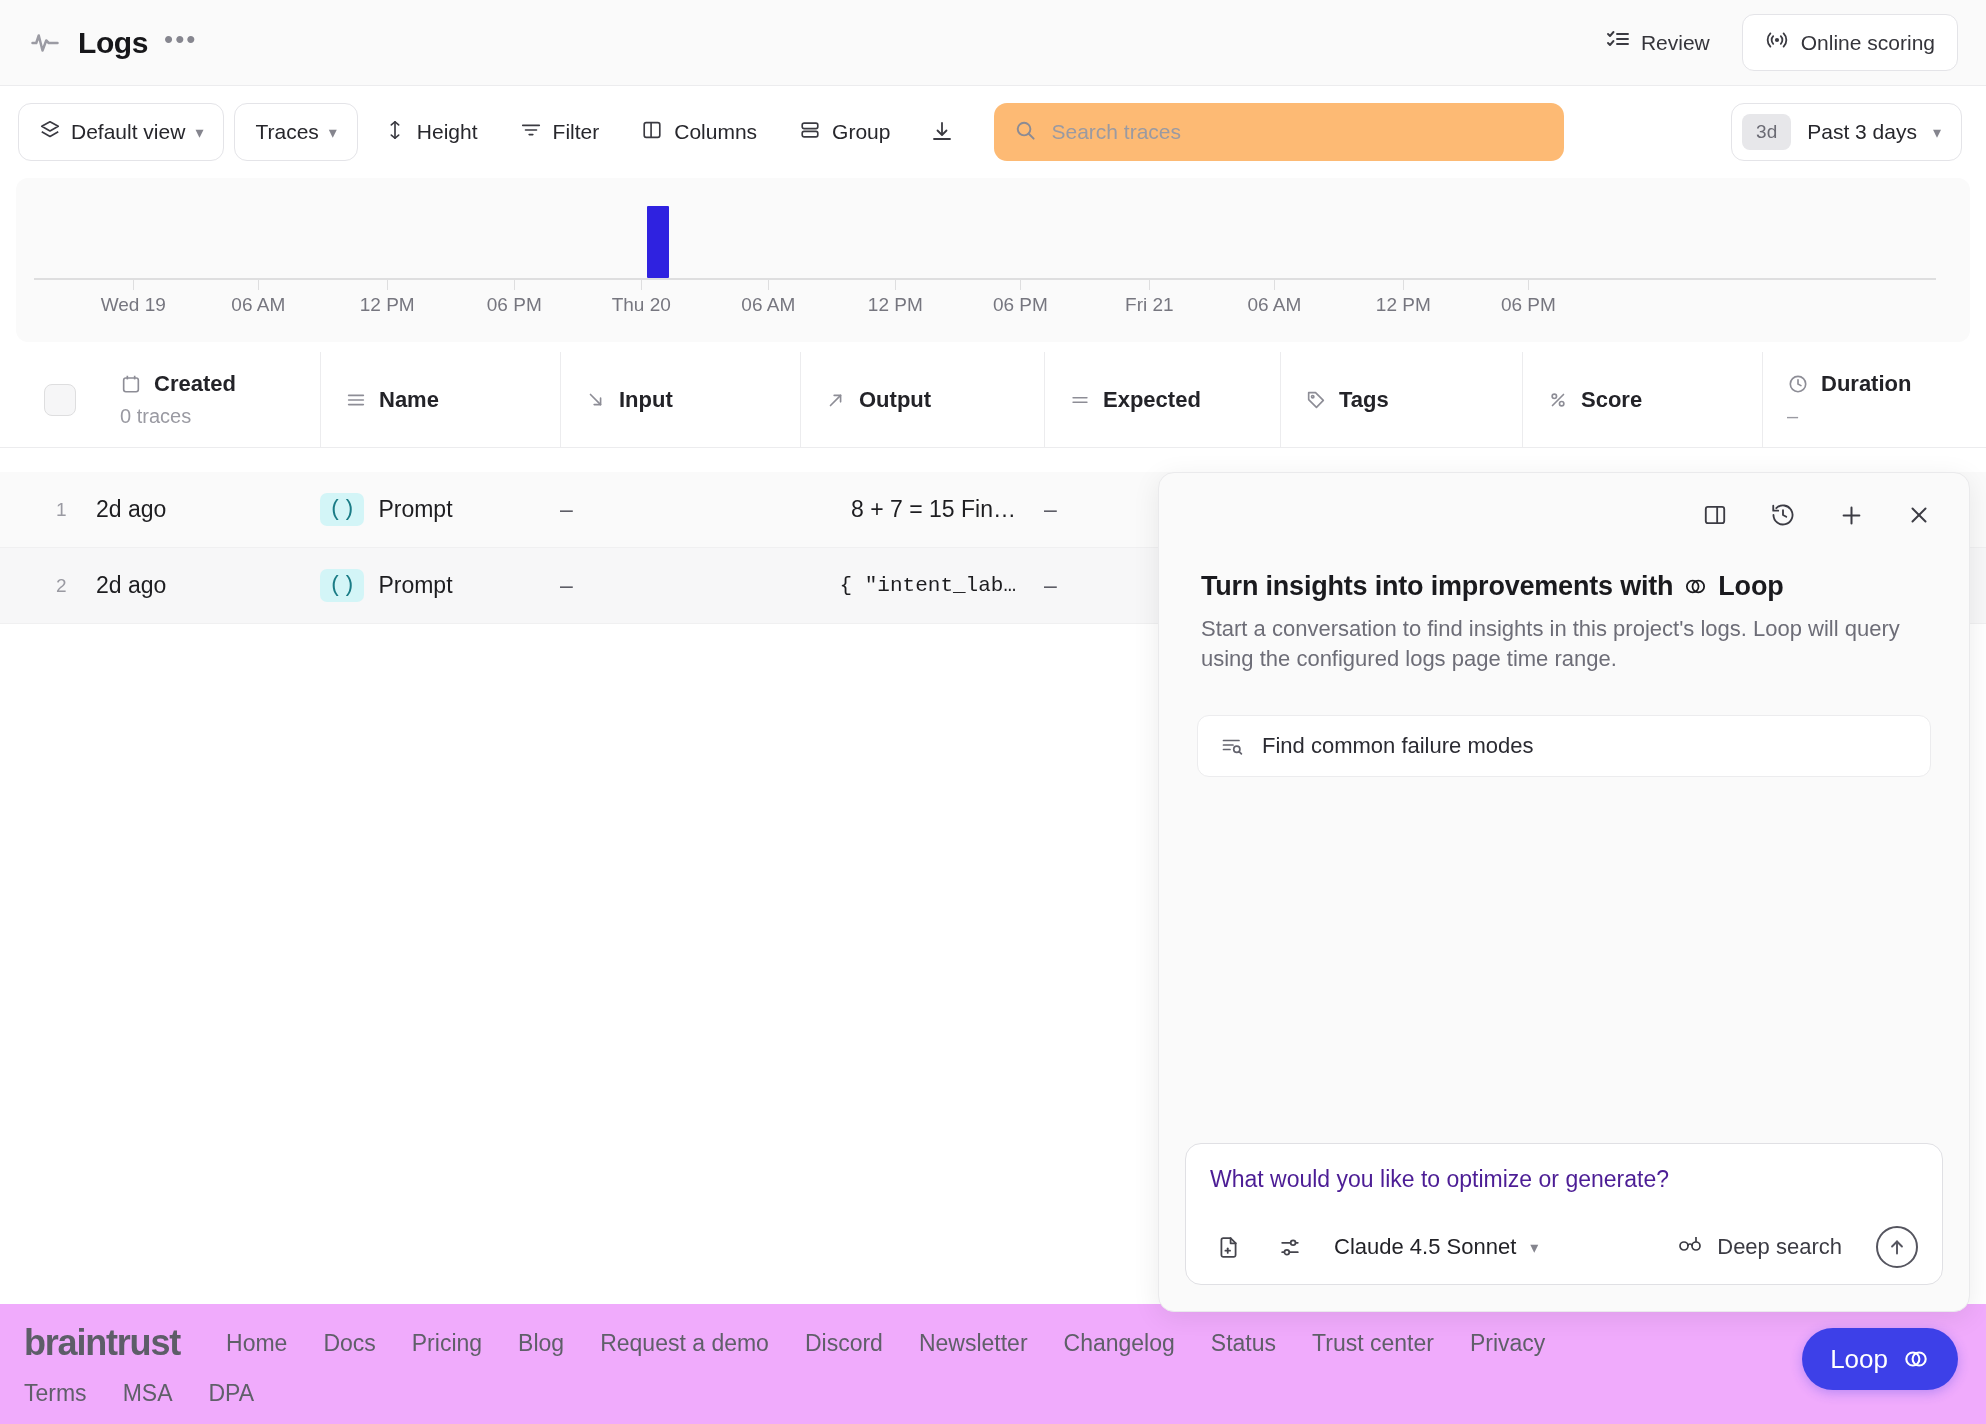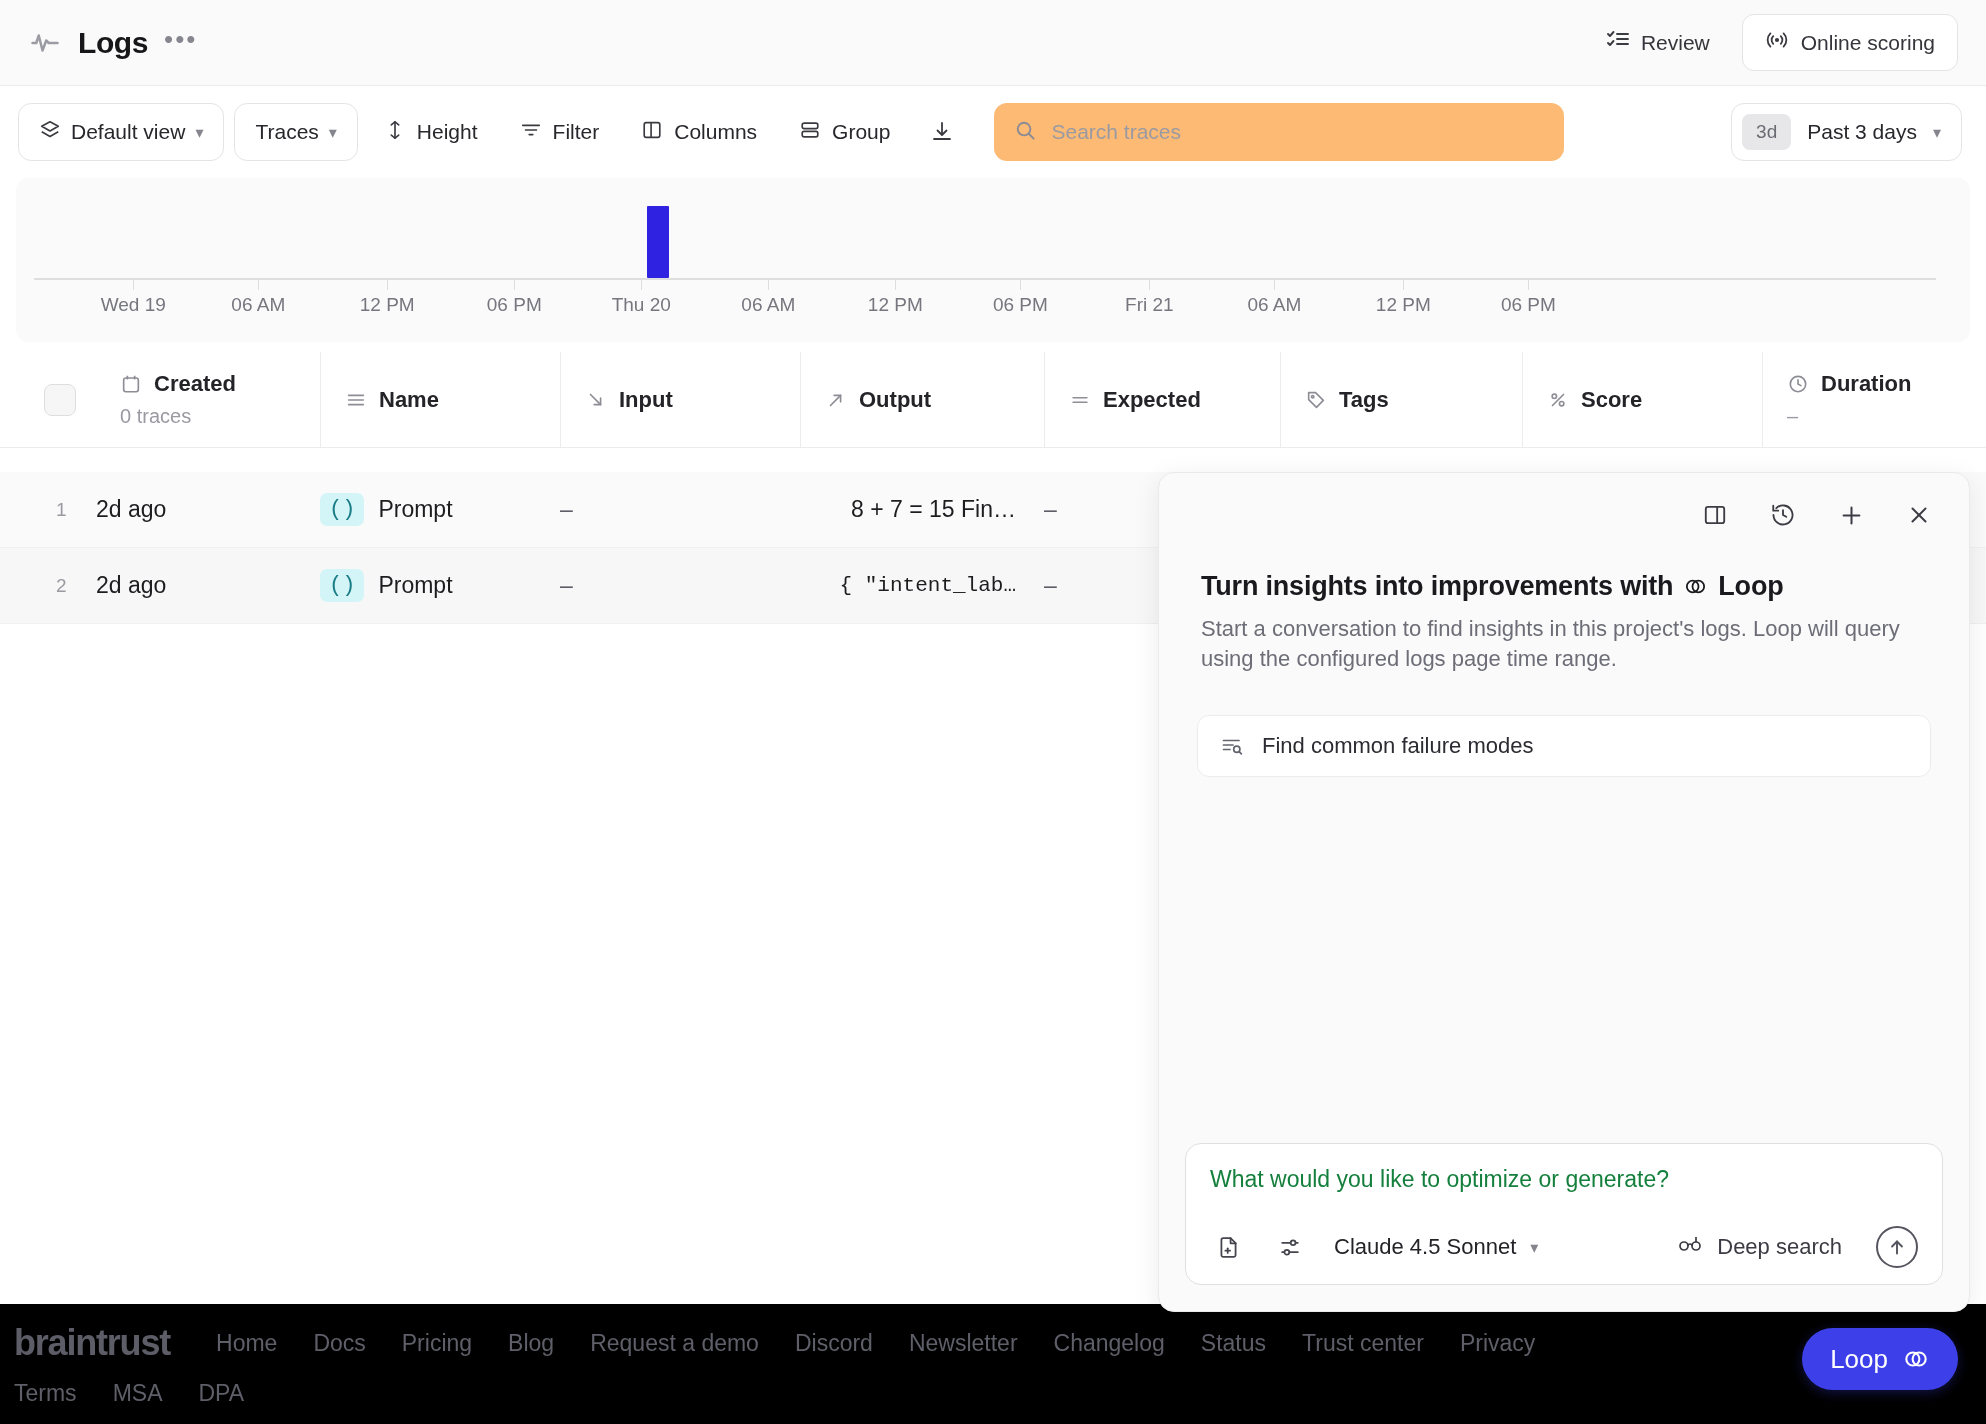--- a/index.html
+++ b/index.html
@@ -136,34 +136,34 @@
     display: flex; align-items: center; gap: 18px; height: 62px;
     background: #fff; border: 1px solid #ececee; border-radius: 12px; padding: 0 22px;
     font-size: 22px; color: #2b2b32; cursor: pointer;
   }
   .suggest .sic { color: #64646e; display: flex; }
   .composer {
     margin: auto 26px 26px; border: 1px solid #e0e0e4; background: #fff;
     border-radius: 16px; padding: 22px 24px 16px; min-height: 142px;
     display: flex; flex-direction: column;
   }
-  .composer-ph { font-size: 23px; color: #15803d; }
+  .composer-ph { font-size: 23px; color: #4c1d95; }
   .composer-row { display: flex; align-items: center; gap: 26px; margin-top: auto; padding-top: 26px; }
   .cic { width: 36px; height: 36px; display: flex; align-items: center; justify-content: center; color: #45454d; cursor: pointer; }
   .model-sel { display: flex; align-items: center; gap: 14px; font-size: 22px; color: #232328; cursor: pointer; }
   .deep { margin-left: auto; display: flex; align-items: center; gap: 14px; font-size: 22px; color: #3b3b43; cursor: pointer; }
   .send-btn {
     width: 42px; height: 42px; border-radius: 50%; border: 2px solid #55555f;
     display: flex; align-items: center; justify-content: center; color: #55555f; cursor: pointer; margin-left: 8px;
   }
 
   
   .footer {
     position: absolute; left: 0; bottom: 0; width: 1986px; height: 120px;
-    background: #000000; padding: 18px 14px 0;
+    background: #f0abfc; padding: 18px 24px 0;
   }
   .footer-row1 { display: flex; align-items: center; gap: 36px; }
   .brand {
     font-size: 36px; font-weight: 700; color: #5d5d68; letter-spacing: -1.2px;
     margin-right: 10px;
   }
   .flink { font-size: 23px; color: #5f5f69; cursor: pointer; }
   .footer-row2 { display: flex; align-items: center; gap: 36px; margin-top: 16px; }
 
   .loop-fab {

